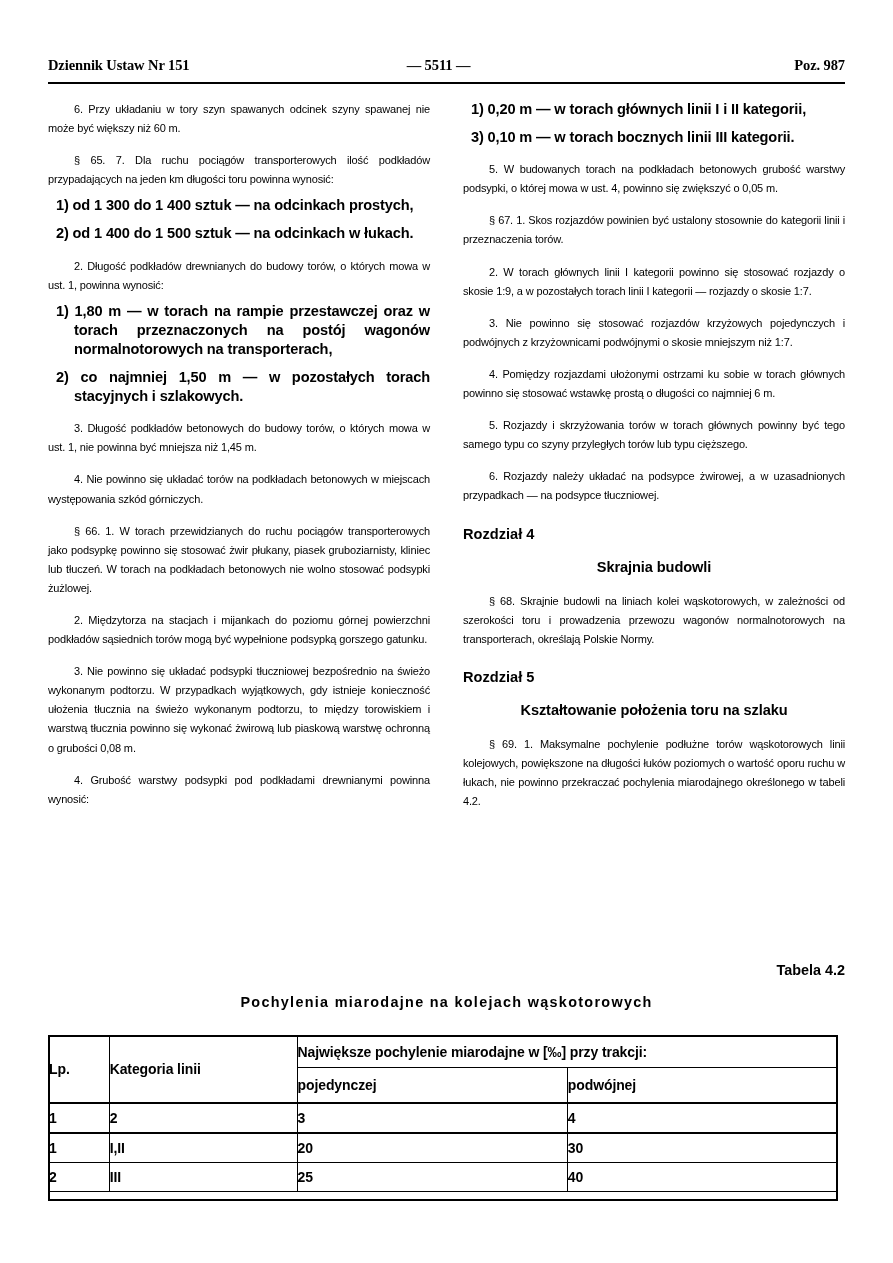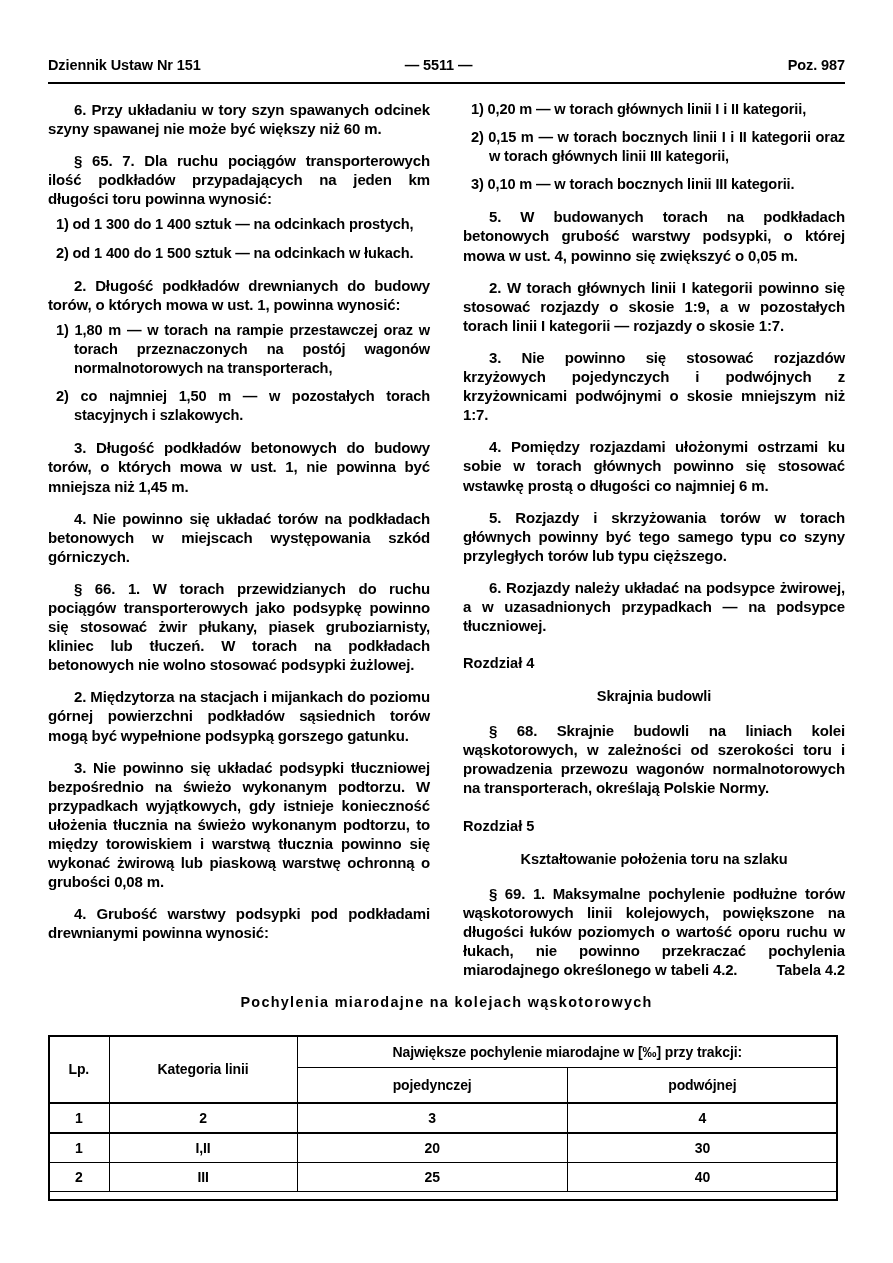--- a/index.html
+++ b/index.html
@@ -29,20 +29,21 @@
     left: 48px;
     top: 57px;
     width: 797px;
     height: 24px;
     display: flex;
     align-items: baseline;
     justify-content: space-between;
     font-size: 14.5px;
     font-weight: 600;
     letter-spacing: -0.1px;
+    font-family: Liberation Serif, serif;
   }
   .runhead .center {
     position: absolute;
     left: 0; right: 16px;
     text-align: center;
     font-size: 14.5px;
     font-weight: 600;
   }
   .runhead .left  { z-index: 2; }
   .runhead .right { z-index: 2; text-align: right; }
@@ -66,25 +67,25 @@
   .col {
     position: absolute;
     top: 0;
     width: 382px;
   }
   .col-left  { left: 0px; }
   .col-right { left: 415px; }
 
   p.para {
     margin: 0 0 13px 0;
-    font-size: 15px;
+    font-size: 11px;
     line-height: 19.1px;
     text-align: justify;
     text-indent: 26px;
-    font-weight: 700;
+    font-weight: 400;
     letter-spacing: -0.15px;
     -webkit-font-smoothing: none;
   }
   p.para.tight { margin-bottom: 7px; }
 
   
   p.item {
     margin: 0 0 9px 0;
     font-size: 14.6px;
     line-height: 19.1px;
@@ -138,21 +139,21 @@
     position: absolute;
     left: 48px;
     top: 1035px;
     width: 790px;
     border-collapse: collapse;
     font-size: 14px;
     font-weight: 600;
   }
   table.grid td {
     border: 1.6px solid #000;
-    text-align: center;
+    text-align: left;
     vertical-align: middle;
     padding: 0;
     height: 28px;
     letter-spacing: -0.1px;
   }
   table.grid td.hd {
     height: 34px;
   }
   table.grid td.hdspan {
     height: 31px;
@@ -201,24 +202,24 @@
       <p class="para">3. Długość podkładów betonowych do budowy torów, o których mowa w ust. 1, nie powinna być mniejsza niż 1,45 m.</p>
       <p class="para">4. Nie powinno się układać torów na podkładach betonowych w miejscach występowania szkód górniczych.</p>
       <p class="para">§ 66. 1. W torach przewidzianych do ruchu pociągów transporterowych jako podsypkę powinno się stosować żwir płukany, piasek gruboziarnisty, kliniec lub tłuczeń. W torach na podkładach betonowych nie wolno stosować podsypki żużlowej.</p>
       <p class="para">2. Międzytorza na stacjach i mijankach do poziomu górnej powierzchni podkładów sąsiednich torów mogą być wypełnione podsypką gorszego gatunku.</p>
       <p class="para">3. Nie powinno się układać podsypki tłuczniowej bezpośrednio na świeżo wykonanym podtorzu. W przypadkach wyjątkowych, gdy istnieje konieczność ułożenia tłucznia na świeżo wykonanym podtorzu, to między torowiskiem i warstwą tłucznia powinno się wykonać żwirową lub piaskową warstwę ochronną o grubości 0,08 m.</p>
       <p class="para">4. Grubość warstwy podsypki pod podkładami drewnianymi powinna wynosić:</p>
     </div>
 
     <div class="col col-right">
       <p class="item">1) 0,20 m — w torach głównych linii I i II kategorii,</p>
-      <p class="item">2) 0,15 m — w torach bocznych linii I i II kategorii oraz w torach głównych linii III kategorii,</p>
       <p class="item last">3) 0,10 m — w torach bocznych linii III kategorii.</p>
 
       <p class="para">5. W budowanych torach na podkładach betonowych grubość warstwy podsypki, o której mowa w ust. 4, powinno się zwiększyć o 0,05 m.</p>
+      <p class="para">§ 67. 1. Skos rozjazdów powinien być ustalony stosownie do kategorii linii i przeznaczenia torów.</p>
       <p class="para">2. W torach głównych linii I kategorii powinno się stosować rozjazdy o skosie 1:9, a w pozostałych torach linii I kategorii — rozjazdy o skosie 1:7.</p>
       <p class="para">3. Nie powinno się stosować rozjazdów krzyżowych pojedynczych i podwójnych z krzyżownicami podwójnymi o skosie mniejszym niż 1:7.</p>
       <p class="para">4. Pomiędzy rozjazdami ułożonymi ostrzami ku sobie w torach głównych powinno się stosować wstawkę prostą o długości co najmniej 6 m.</p>
       <p class="para">5. Rozjazdy i skrzyżowania torów w torach głównych powinny być tego samego typu co szyny przyległych torów lub typu cięższego.</p>
       <p class="para">6. Rozjazdy należy układać na podsypce żwirowej, a w uzasadnionych przypadkach — na podsypce tłuczniowej.</p>
 
       <p class="chapter">Rozdział 4</p>
       <p class="chapter-title">Skrajnia budowli</p>
       <p class="para">§ 68. Skrajnie budowli na liniach kolei wąskotorowych, w zależności od szerokości toru i prowadzenia przewozu wagonów normalnotorowych na transporterach, określają Polskie Normy.</p>
 

